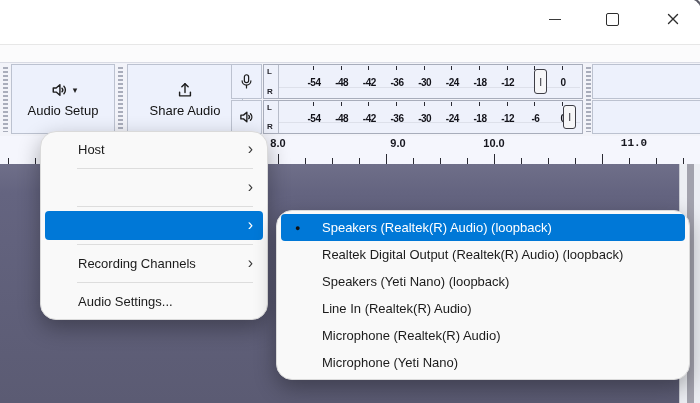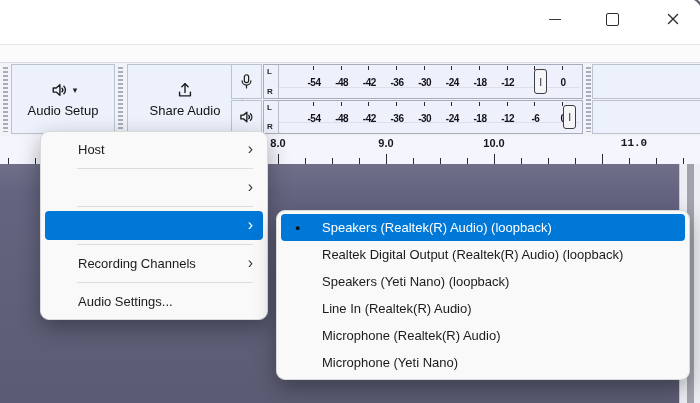--- a/index.html
+++ b/index.html
@@ -41,21 +41,21 @@
   .ruler{position:absolute;top:136px;left:0;right:0;height:28px;background:#f5f6fd;}
   .r-lbl{position:absolute;top:1px;transform:translateX(-50%);font-size:11px;font-weight:700;color:#17171f;}
   .r-tick{position:absolute;bottom:0;border-left:1px solid #2a2a33;}
 
   
   .track{position:absolute;top:164px;left:0;right:0;bottom:0;background:linear-gradient(#6f6f89 0%,#646480 12%,#5b5b73 100%);}
   .vscroll{position:absolute;top:164px;bottom:0;right:0;width:21px;background:#eceef3;border-left:1px solid #c9cbd3;box-sizing:border-box;}
   .vthumb{position:absolute;left:7px;top:0;bottom:0;width:7px;background:#a2a2ad;}
 
   
-  .menu{position:absolute;background:#f9f9f9;border:1px solid #dadada;border-radius:9px;
+  .menu{position:absolute;background:#f9f9f9;border:1px solid #dadada;border-radius:16px;
       box-shadow:0 8px 22px rgba(0,0,0,.32);padding:3px 0;box-sizing:border-box;}
   .main-menu{left:40px;top:131px;width:228px;z-index:10;}
   .sub-menu{left:276px;top:210px;width:414px;z-index:11;}
   .menu-item{position:relative;height:29px;display:flex;align-items:center;margin:0 4px;padding:0 10px 0 33px;
       border-radius:4px;font-size:13px;color:#1b1b1b;white-space:nowrap;cursor:default;}
   .menu-item .arrow{margin-left:auto;font-size:16px;line-height:1;color:#3c3c3c;padding-bottom:2px;}
   .menu-item.hl{background:#0078d7;color:#fff;}
   .menu-item.hl .arrow{color:#fff;}
   .menu-sep{height:1px;background:#dddddd;margin:4px 14px 4px 36px;}
   .sub-menu .menu-item{height:27px;padding-left:41px;}
@@ -208,21 +208,21 @@
       <div class="r-tick" style="left: 467px; height: 6px; border-left-width: 1px;"></div>
       <div class="r-tick" style="left: 494px; height: 10px; border-left-width: 1.5px;"></div>
       <div class="r-tick" style="left: 521px; height: 6px; border-left-width: 1px;"></div>
       <div class="r-tick" style="left: 548px; height: 6px; border-left-width: 1px;"></div>
       <div class="r-tick" style="left: 575px; height: 6px; border-left-width: 1px;"></div>
       <div class="r-tick" style="left: 602px; height: 10px; border-left-width: 1.5px;"></div>
       <div class="r-tick" style="left: 629px; height: 6px; border-left-width: 1px;"></div>
       <div class="r-tick" style="left: 656px; height: 6px; border-left-width: 1px;"></div>
       <div class="r-tick" style="left: 683px; height: 6px; border-left-width: 1px;"></div>
       <div class="r-lbl" style="left: 278px;">8.0</div>
-      <div class="r-lbl" style="left: 386px; text-align: center;">9.0</div>
+      <div class="r-lbl" style="left: 398px; text-align: center;">9.0</div>
       <div class="r-lbl" style="left: 494px;">10.0</div>
       <div class="r-lbl" style="left: 634px; font-family: Liberation Mono, monospace;">11.0</div>
     </div>
 
   <div class="track"></div>
   <div class="vscroll">
     <div class="vthumb"></div>
   </div>
 
   <div class="menu main-menu" id="main-menu">

